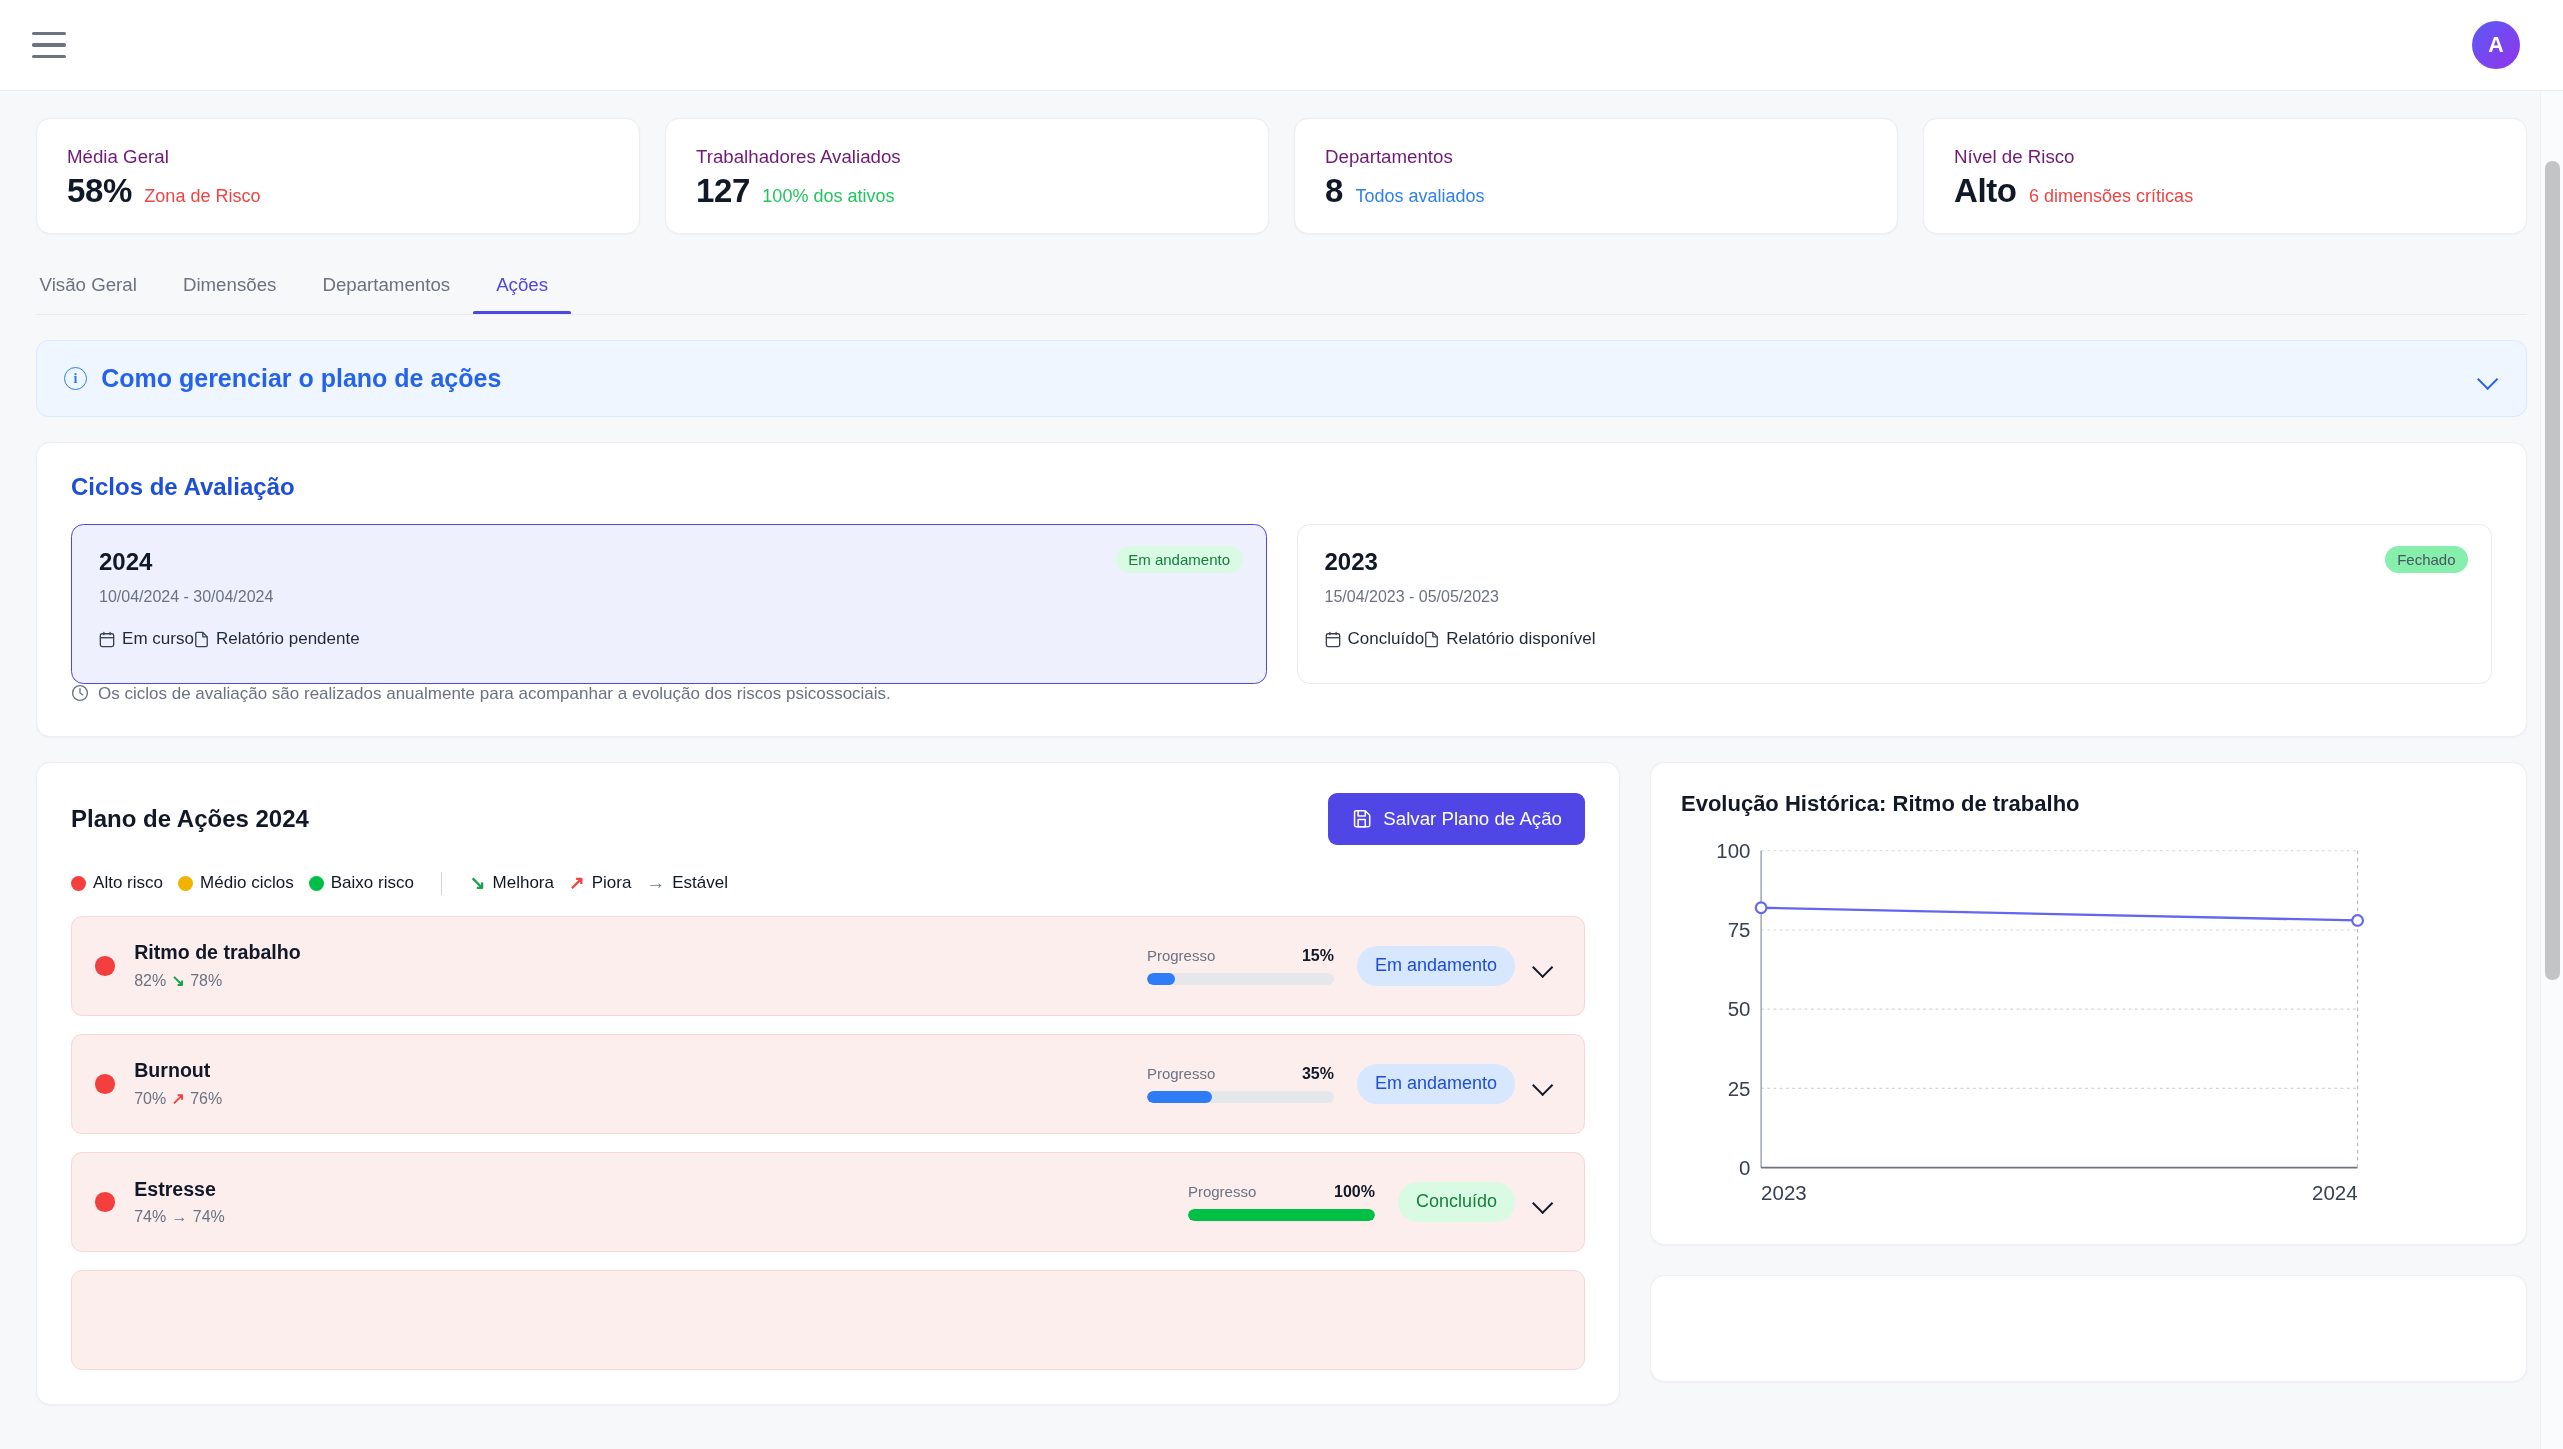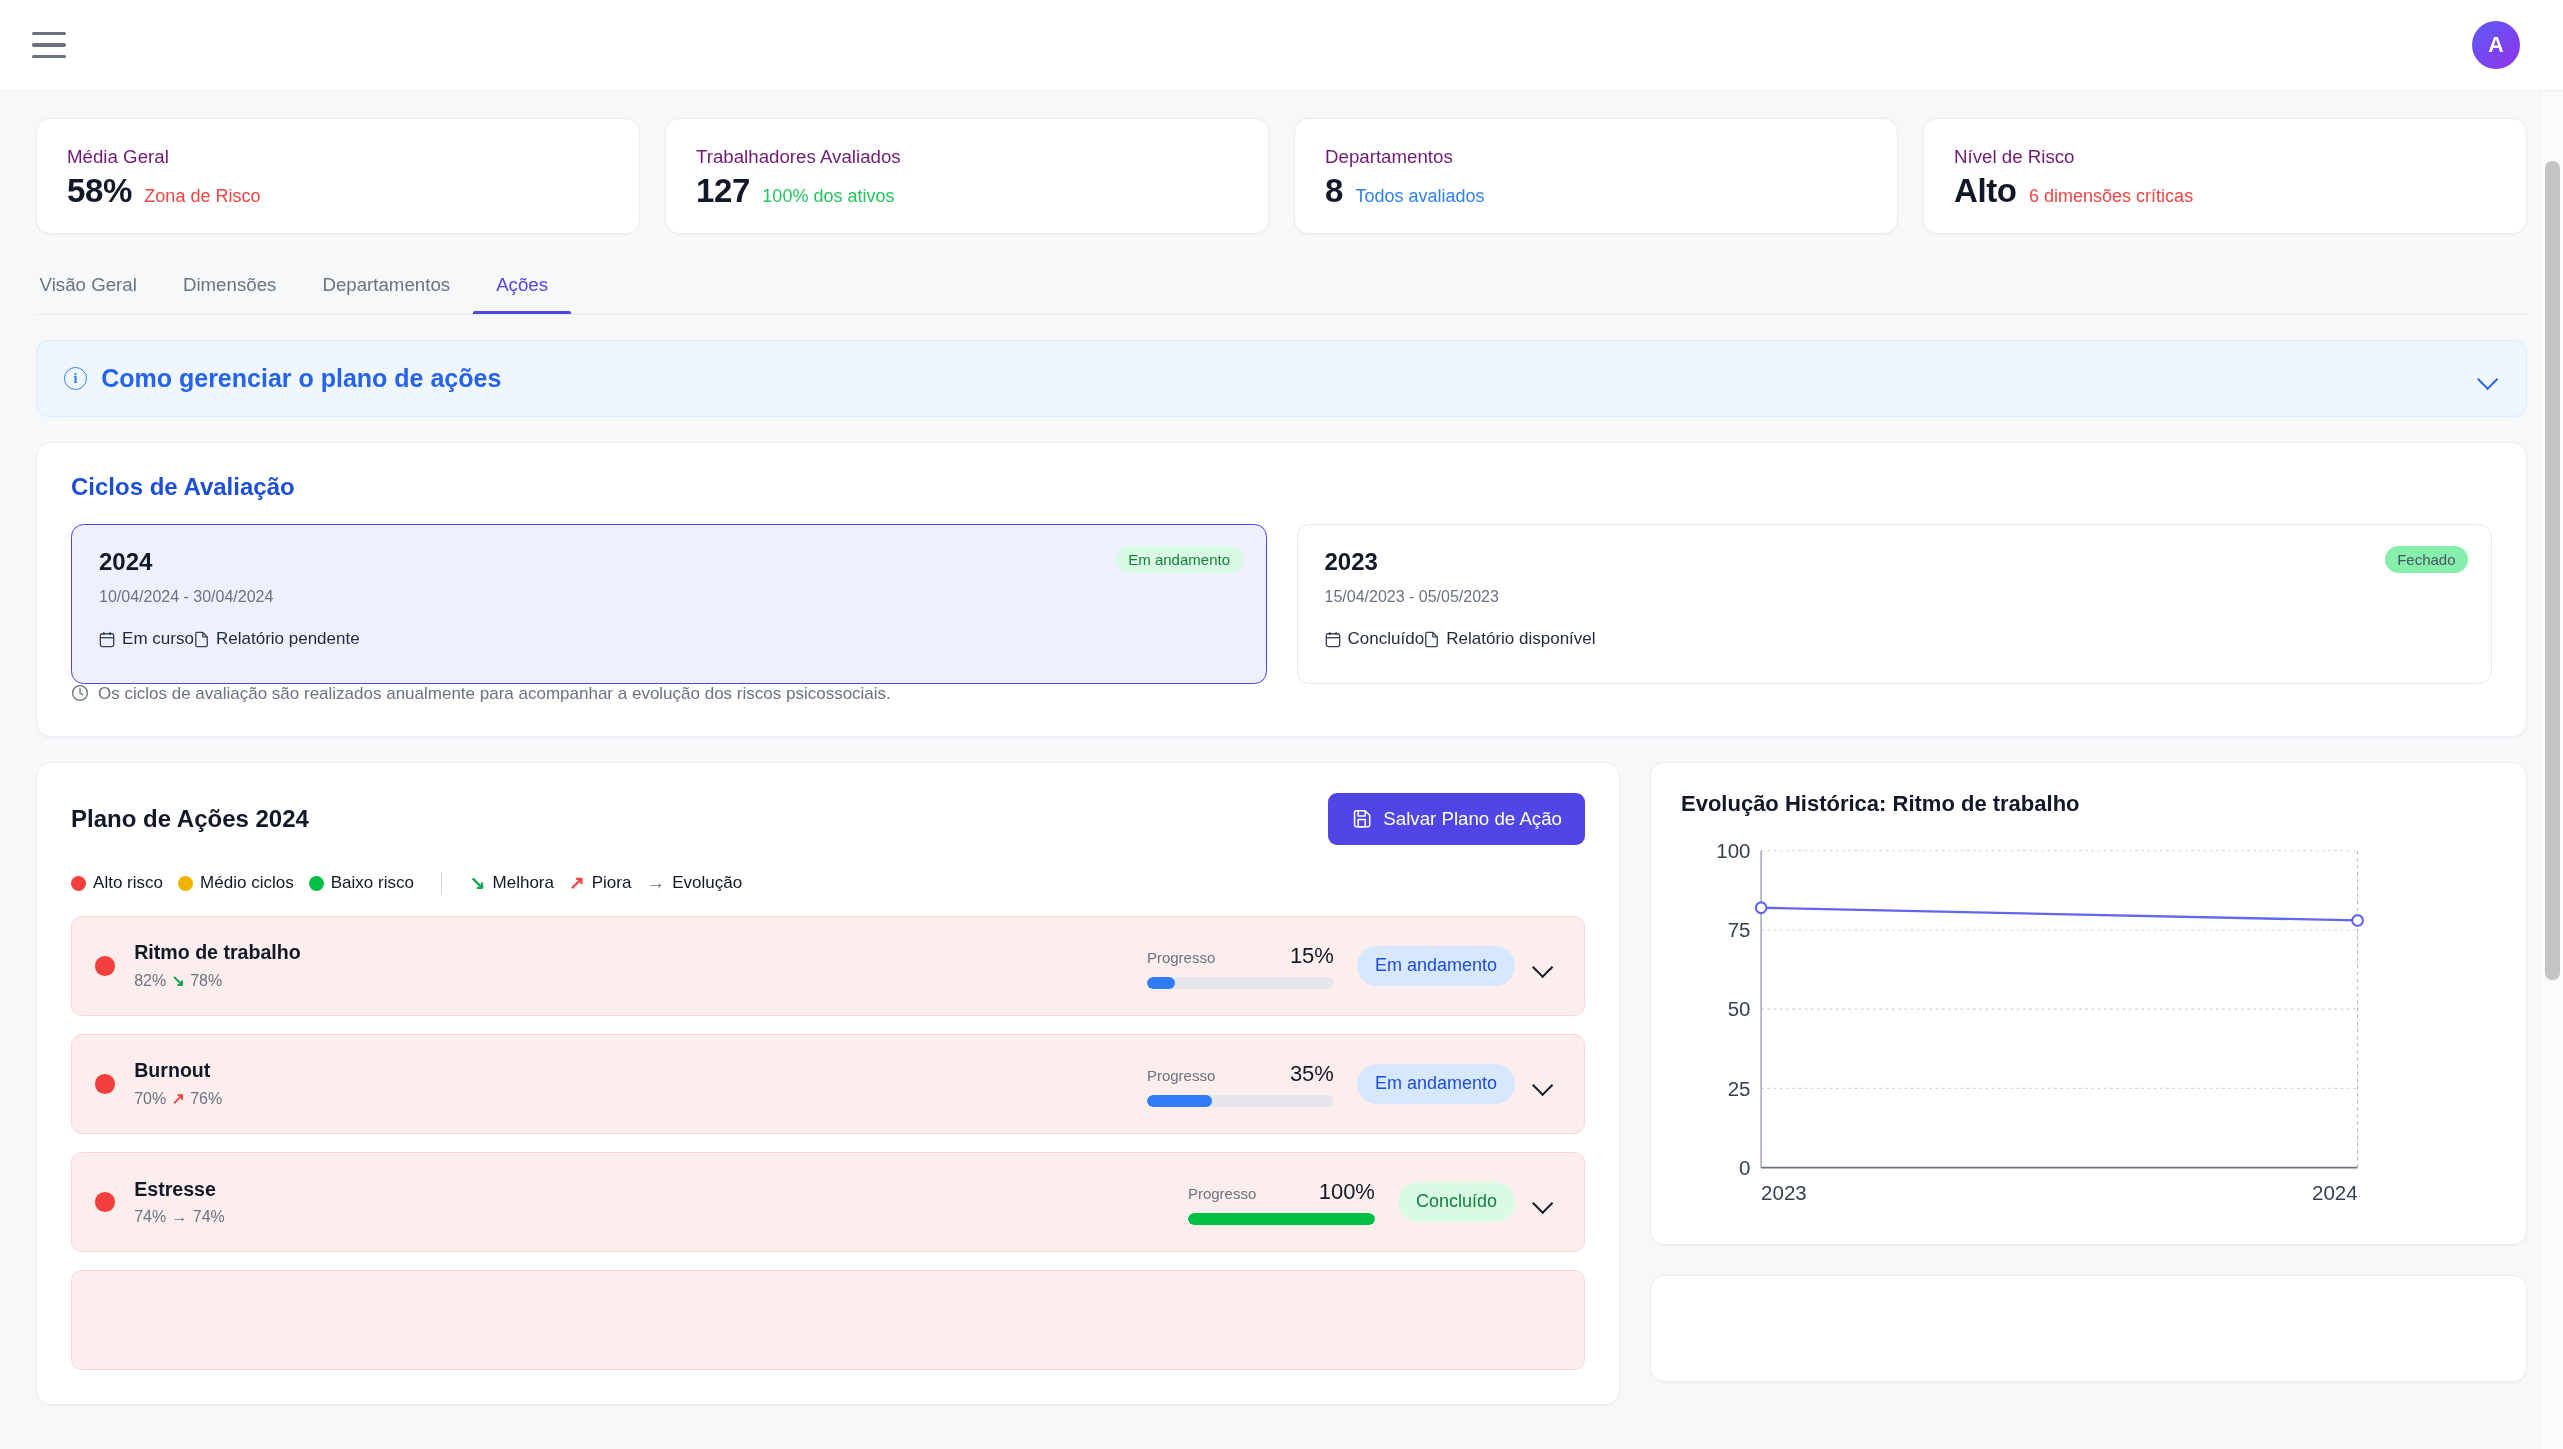--- a/index.html
+++ b/index.html
@@ -129,21 +129,21 @@
     height: 100px; display:flex; align-items:center; padding: 0 30px 0 23px;
     cursor:pointer;
   }
   .ar-dot { width: 19.6px; height: 19.6px; border-radius:50%; flex: 0 0 19.6px; margin-right: 19.6px; }
   .ar-main { flex: 1 1 auto; }
   .ar-name { font-size: 19.6px; font-weight: 600; color:#111827; }
   .ar-trend { font-size: 16px; color:#6b7280; margin-top: 7.1px; display:flex; align-items:center; gap:5.3px; }
   .ar-prog { width: 187px; margin-right: 23px; }
   .ar-prog-top { display:flex; justify-content: space-between; align-items:baseline; }
   .ar-prog-label { font-size: 15px; color:#6b7280; }
-  .ar-prog-pct { font-size: 22px; font-weight: 400; color:#111827; }
+  .ar-prog-pct { font-size: 16px; font-weight: 700; color:#111827; }
   .ar-bar { height: 11.6px; border-radius: 6.2px; background:#e5e7eb; margin-top: 8px; overflow:hidden; }
   .ar-bar > i { display:block; height:100%; border-radius: 6.2px; }
   .pill { border-radius: 889px; font-size: 18px; padding: 9.8px 18px; white-space:nowrap; }
   .pill.blue { background:#d7e7fd; color:#1d4ed8; }
   .pill.green { background:#d9fbe3; color:#15803d; }
   .ar-chev { margin-left: 16px; color:#111827; }
 
   
   .chart-card {
     background:#fff; border:0.9px solid #eceef2; border-radius: 14.2px;
@@ -334,21 +334,21 @@
             <span class="item">
               <b class="arrow" style="color:#16a34a">↘</b>
               <em style="font-style:normal">Melhora</em>
             </span>
             <span class="item">
               <b class="arrow" style="color:#ef4444">↗</b>
               <em style="font-style:normal">Piora</em>
             </span>
             <span class="item">
               <b class="arrow" style="color:#64748b">→</b>
-              <em style="font-style:normal">Evolução</em>
+              <em style="font-style:normal">Estável</em>
             </span>
           </div>
 
           <div class="action-list">
 
             <div class="action-row">
               <i class="ar-dot" style="background:#f43f3f"></i>
               <div class="ar-main">
                 <div class="ar-name">Ritmo de trabalho</div>
                 <div class="ar-trend">

